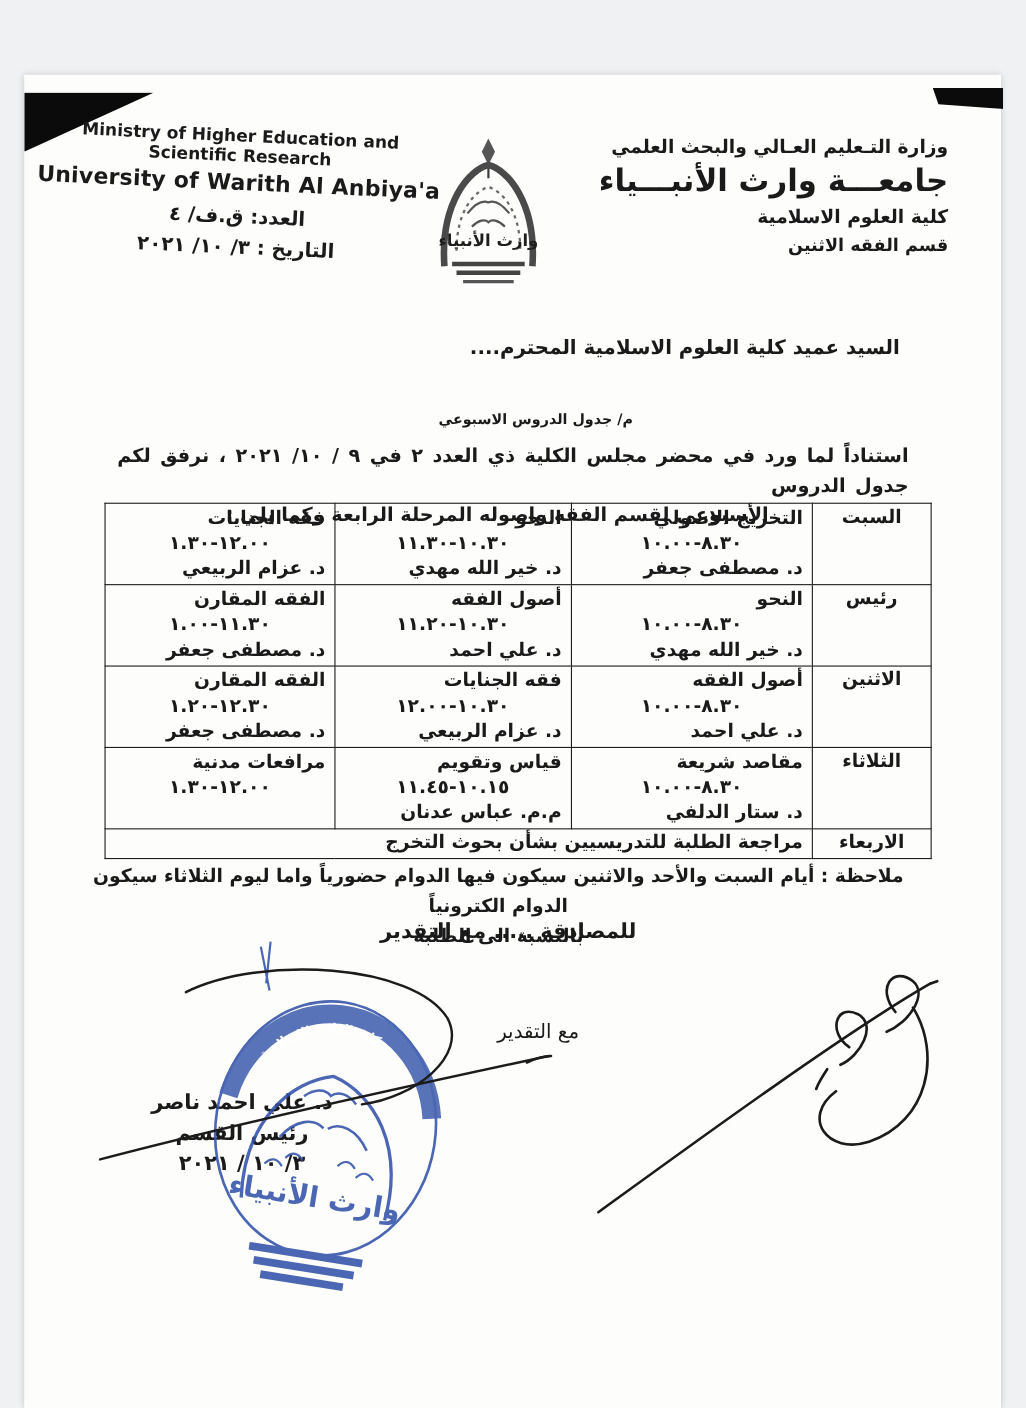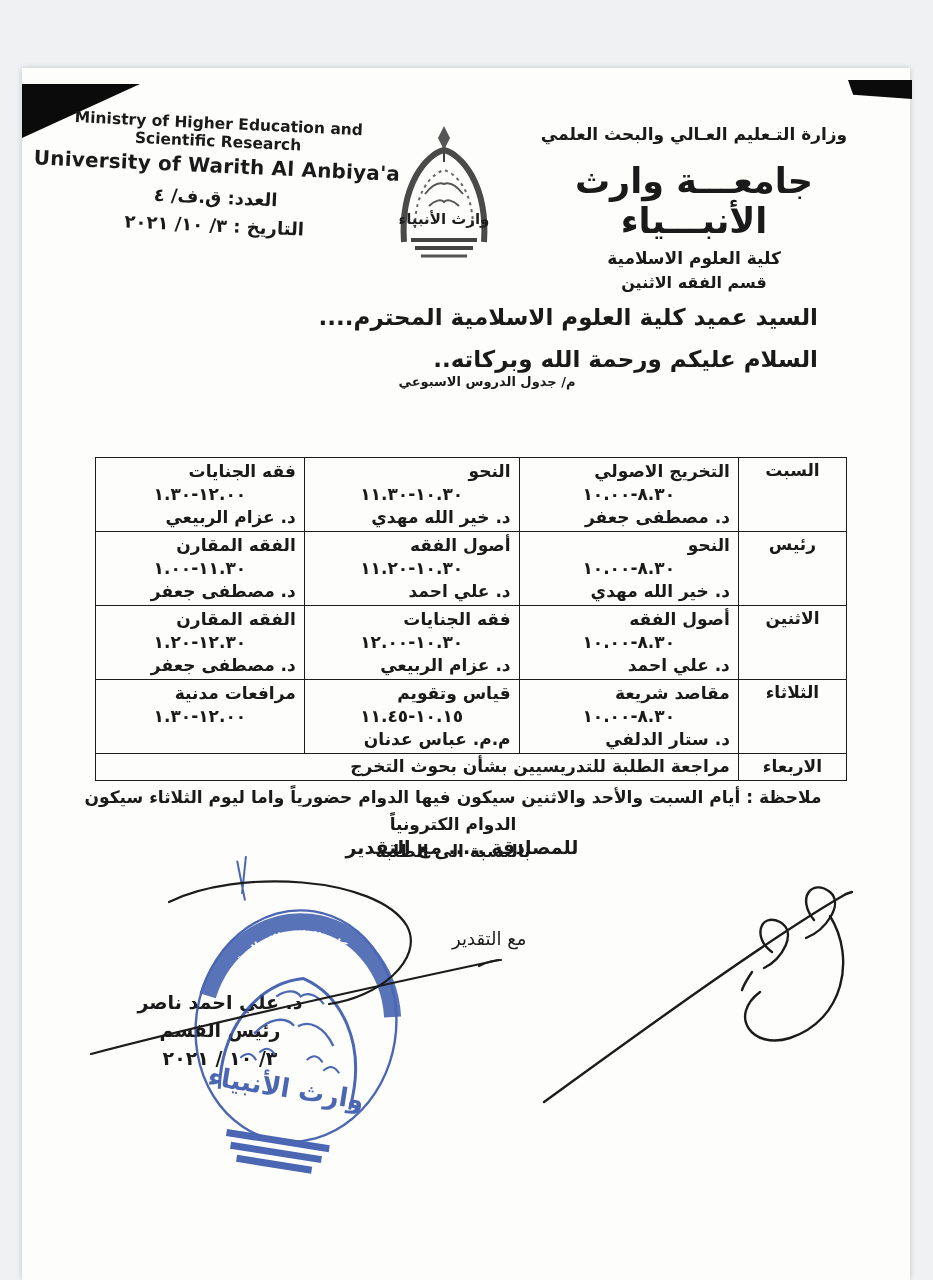--- a/index.html
+++ b/index.html
@@ -15,38 +15,38 @@
     position:absolute; left:22px; top:68px; width:888px; height:1212px;
     background:#fdfdfc;
     box-shadow:0 0 6px rgba(0,0,0,.18);
   }
   .corner-tl{ position:absolute; left:0; top:16px; width:118px; height:54px;
     background:#0b0b0b; clip-path:polygon(0 0,100% 0,0 100%); }
   .corner-tr{ position:absolute; left:826px; top:12px; width:64px; height:19px;
     background:#0b0b0b; clip-path:polygon(0 0,100% 0,100% 100%,8% 78%); }
 
   
-  .hdr-right{ position:absolute; right:48px; top:56px; width:336px; text-align:center; direction:rtl; font-weight:bold; }
+  .hdr-right{ position:absolute; right:48px; top:56px; width:336px; text-align:right; direction:rtl; font-weight:bold; }
   .hdr-right .hr1{ font-size:17px; }
-  .hdr-right .hr2{ font-size:35px; margin-top:17px; }
+  .hdr-right .hr2{ font-size:28px; margin-top:4px; }
   .hdr-right .hr3{ font-size:17px; margin-top:7px; }
   .hdr-right .hr4{ font-size:16px; margin-top:5px; }
 
   .logo-box{ position:absolute; left:369px; top:54px; width:106px; height:142px; }
 
   .hdr-left{ position:absolute; left:10px; top:40px; width:374px; text-align:center;
     transform:rotate(2.6deg); transform-origin:40px 10px; }
   .hdr-left .en1,.hdr-left .en2{ font-size:15.5px; font-weight:600; }
   .hdr-left .en3{ font-size:20px; font-weight:600; margin-top:3px; letter-spacing:.2px; }
   .hdr-left .num{ direction:rtl; font-size:18px; font-weight:bold; margin-top:9px; }
   .hdr-left .date{ direction:rtl; font-size:18px; font-weight:bold; margin-top:7px; }
 
   
   .salutation{ position:absolute; right:92px; top:228px; direction:rtl; 
-    font-size:23px; font-weight:bold; line-height:42px; }
+    font-size:18px; font-weight:bold; line-height:42px; }
   .subject-line{ position:absolute; left:42px; top:306px; width:846px; text-align:center;
     direction:rtl; font-size:13px; font-weight:bold; }
   .body-par{ position:absolute; left:56px; top:334px; width:748px; direction:rtl;
     font-size:17.5px; font-weight:bold; line-height:27px; }
   .body-par .l1{ text-align:right; word-spacing:2.5px; }
   .body-par .l2{ text-align:center; }
 
   
   table.schedule{ position:absolute; left:73px; top:389px; width:752px;
     border-collapse:collapse; direction:rtl; font-size:17px; font-weight:bold; table-layout:fixed; }
@@ -111,25 +111,28 @@
   <div class="hdr-left">
     <div class="en1">Ministry of Higher Education and</div>
     <div class="en2">Scientific Research</div>
     <div class="en3">University of Warith Al Anbiya'a</div>
     <div class="num">العدد: ق.ف/ ٤</div>
     <div class="date">التاريخ : ٣/ ١٠/ ٢٠٢١</div>
   </div>
 
   <div class="salutation">
     <div>السيد عميد كلية العلوم الاسلامية المحترم....</div>
-    <div>السلام عليكم ورحمة الله وبركاته..</div>
   </div>
 
   <div class="subject-line">م/ جدول الدروس الاسبوعي</div>
 
+  <div class="body-par">
+    <div class="l1">استناداً لما ورد في محضر مجلس الكلية ذي العدد ٢  في ٩ / ١٠/ ٢٠٢١ ، نرفق لكم جدول الدروس</div>
+    <div class="l2">الأسبوعي لقسم الفقه واصوله المرحلة الرابعة وكما يلي :</div>
+  </div>
 
   <table class="schedule">
     <colgroup>
       <col style="width:14.4%">
         <col style="width:29.2%">
         <col style="width:28.6%">
         <col style="width:27.8%">
     </colgroup>
     <tbody>
         <tr>

